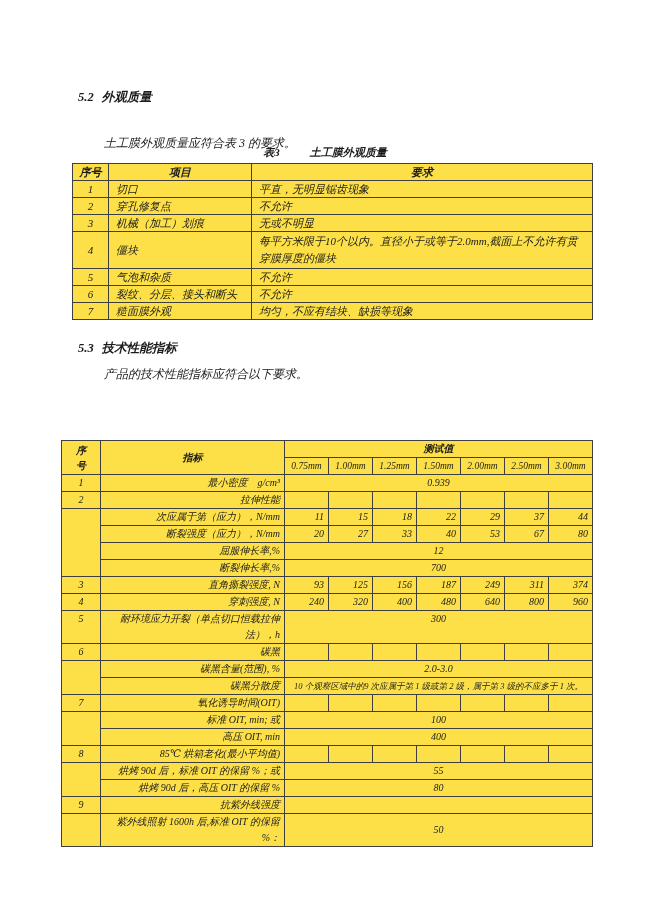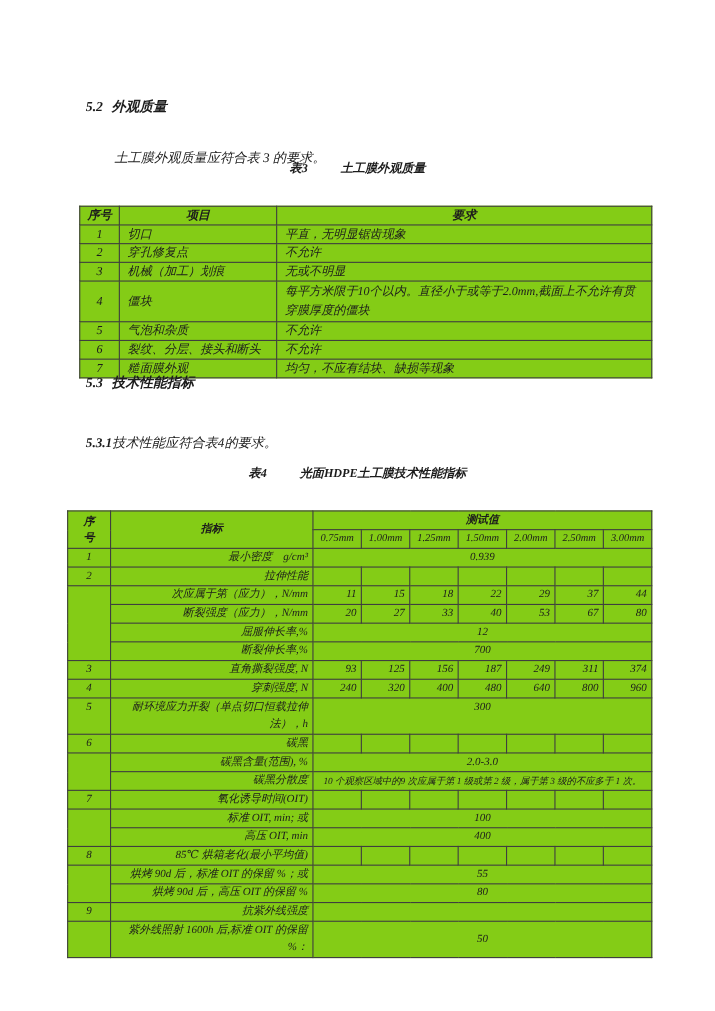--- a/index.html
+++ b/index.html
@@ -10,21 +10,21 @@
   }
   .page { position:relative; width:650px; height:919px; overflow:hidden; background:#fff;font-style:italic; }
 
   .sec-heading { position:absolute; font-size:12.5px; font-weight:bold; white-space:nowrap; }
   .sec-heading .sec-no { margin-right:8px; }
   .para { position:absolute; font-size:12px; white-space:nowrap; }
   .para .para-no { font-weight:bold; }
   .caption { position:absolute; left:0; right:0; text-align:center; font-size:11px; font-weight:bold; }
   .caption .cap-label { margin-right:30px; }
 
-  table { border-collapse:collapse; table-layout:fixed; position:absolute; background:#84cc16;margin-top:24px; }
+  table { border-collapse:collapse; table-layout:fixed; position:absolute; background:#fde047; }
   td, th { border:1px solid #3f3f3f; padding:0 4px; font-weight:normal; overflow:hidden; }
 
   
   #table3 { left:72px; top:163px; width:520px; font-size:11px; }
   #table3 td, #table3 th { height:16px; line-height:16px; }
   #table3 th { font-weight:bold; text-align:center; }
   #table3 td.c-num { text-align:center; }
   #table3 td.c-item { padding-left:7px; }
   #table3 td.c-req { padding-left:7px; }
   #table3 td.wrap { white-space:normal; line-height:17px; padding-top:1px; padding-bottom:1px; }
@@ -104,28 +104,23 @@
       <td class="c-item">糙面膜外观</td>
       <td class="c-req">均匀，不应有结块、缺损等现象</td>
     </tr>
   </tbody>
     </table>
 
   <div class="sec-heading" style="left:78px; top:340px;">
     <span class="sec-no">5.3</span><span>技术性能指标</span>
   </div>
 
-
-  <div class="para" style="left:78px; top:394px;">
-    <span class="para-no">5.3.1</span><span>技术性能应符合表4的要求。</span>
-  </div>
-
-  <div class="caption" style="top:423px;">
-    <span class="cap-label">表4</span><span>光面HDPE土工膜技术性能指标</span>
-  </div>
+  <div class="para" style="left:104px; top:366px;">产品的技术性能指标应符合以下要求。</div>
+
+
 
   <table id="table4">
     <colgroup>
       <col style="width:39px">
         <col style="width:184px">
       <col style="width:44px">
         <col style="width:44px">
         <col style="width:44px">
         <col style="width:44px">
         <col style="width:44px">

